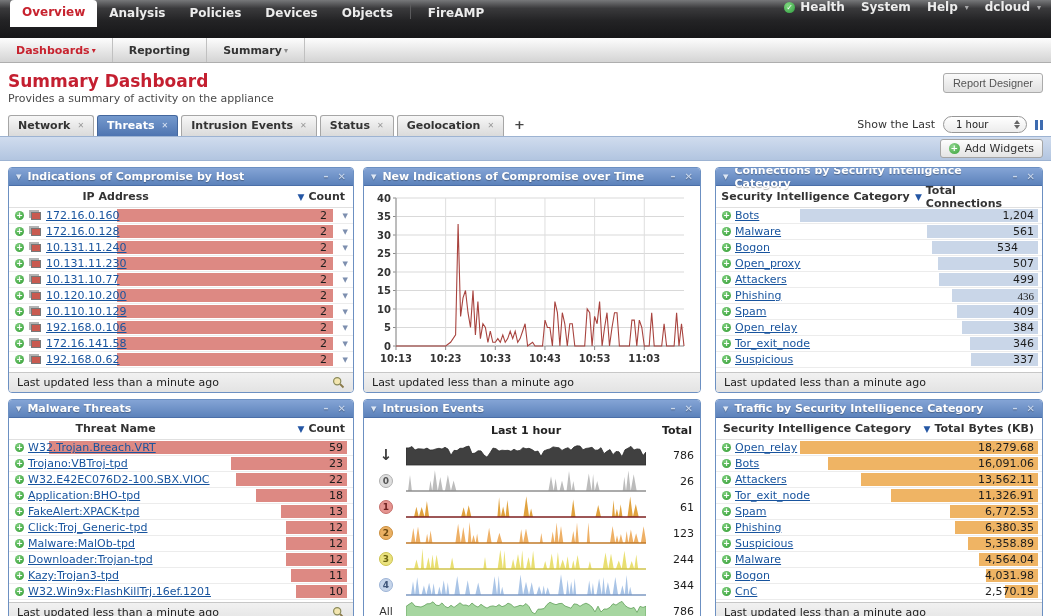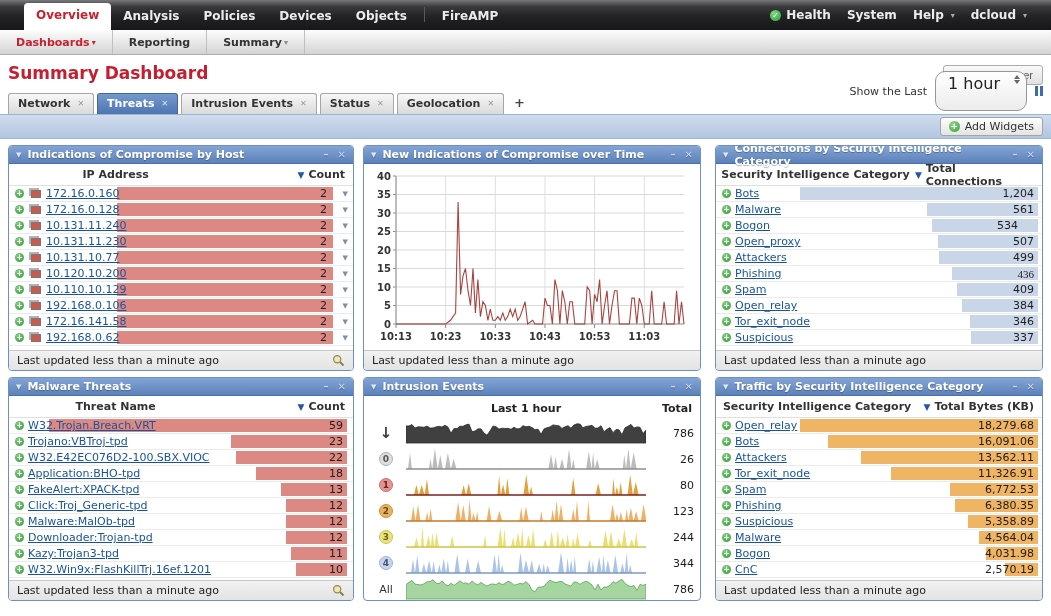--- a/index.html
+++ b/index.html
@@ -3,22 +3,22 @@
 <meta charset="utf-8">
 <style>
   * { box-sizing: border-box; }
   html,body { margin:0; padding:0; }
   body {
     width:1051px; height:616px; overflow:hidden; background:#fff;
     font-family:"DejaVu Sans","Liberation Sans",sans-serif; font-size:11px; color:#222;
   }
   
   .topnav{
-    height:30px; background:linear-gradient(180deg,#77787a 0%,#3a3a3c 22%,#232325 55%,#161618 100%);
-    display:flex; align-items:flex-end; padding:0 24px; position:relative;
+    height:38px; background:linear-gradient(180deg,#77787a 0%,#3a3a3c 22%,#232325 55%,#161618 100%);
+    display:flex; align-items:flex-start; padding:0 10px; position:relative;
   }
   .topnav .tnav-tab{
     color:#ececec; font-weight:bold; font-size:12px; padding:5px 12px 7px; cursor:default; white-space:nowrap;
   }
   .topnav .tnav-tab.active{ background:#fff; color:#c7232f; border-radius:4px 4px 0 0; padding-bottom:8px; }
   .topnav .tnav-sep{ width:1px; height:15px; background:#5a5a5c; margin:0 5px 8px; }
   .topnav-right{ margin-left:auto; display:flex; align-items:center; gap:16px; padding-bottom:8px; }
   .topnav-right .titem{ color:#ececec; font-weight:bold; font-size:12px; display:flex; align-items:center; gap:5px; white-space:nowrap; }
   .health-dot{ width:11px; height:11px; border-radius:50%; background:radial-gradient(circle at 35% 30%,#7fd77f,#2f9e3f); color:#fff; font-size:8px; line-height:11px; text-align:center; }
   .caret{ font-size:8px; color:#a9a9ab; margin-left:2px; }
@@ -48,21 +48,21 @@
     border-radius:3px 3px 0 0; font-weight:bold; color:#333; cursor:default; white-space:nowrap;
   }
   .dtab.active{ background:linear-gradient(#7499cd,#4f75b1); border-color:#44679d; color:#fff; }
   .dtab .tab-x{ font-size:8px; color:#9a9a9a; font-weight:bold; }
   .dtab.active .tab-x{ color:#d7e2f2; }
   .plus-tab{ padding:0 7px 4px; color:#444; font-size:13px; font-weight:bold; cursor:default; }
   .show-last{ margin-left:auto; display:flex; align-items:center; gap:8px; padding-bottom:3px; }
   .show-last .sl-label{ color:#333; font-size:11px; }
   .timesel{
     position:relative; border:1px solid #979797; border-radius:10px; background:linear-gradient(#fff,#ececec);
-    padding:2px 26px 17px 12px; font-size:16px; color:#222; min-width:84px; cursor:default;
+    padding:2px 26px 2px 12px; font-size:10px; color:#222; min-width:84px; cursor:default;
   }
   .stepper{ position:absolute; right:6px; top:3px; display:flex; flex-direction:column; gap:1px; }
   .stepper i{ width:0; height:0; border-left:3px solid transparent; border-right:3px solid transparent; display:block; }
   .stepper .up{ border-bottom:4px solid #666; }
   .stepper .dn{ border-top:4px solid #666; }
   .pause-ico{ display:flex; gap:2px; cursor:default; }
   .pause-ico i{ width:3px; height:10px; background:#3e6cb0; display:block; }
   
   .bluebar{
     height:25px; background:linear-gradient(#d0dcee,#b2c5e0); border-top:1px solid #9db3d2; border-bottom:1px solid #9db3d2;
@@ -164,20 +164,21 @@
       <span>Reporting</span>
     </span>
     <span class="snav-item">
       <span>Summary</span>
       <span class="caret">▾</span>
     </span>
   </div>
 
 <div class="pagehead">
   <div class="page-title">Summary Dashboard</div>
+  <div class="page-sub">Provides a summary of activity on the appliance</div>
   <button class="report-btn">Report Designer</button>
 </div>
 
 <div class="tabrow">
   <div id="dash-tabs" style="display:flex;align-items:flex-end;">
       <span class="dtab">
         <span>Network</span>
         <span class="tab-x">✕</span>
       </span>
       <span class="dtab active">
@@ -517,21 +518,21 @@
             <span class="itotal">26</span>
           </div>
           <div class="irow">
             <span class="icol">
               <span class="prio-badge" style="background: rgb(229, 148, 144); border-color: rgb(197, 112, 108); color: rgb(109, 34, 32);">1</span>
             </span>
             <span class="sparkbox"><svg width="240" height="24">
                 <path d="M8.0,22 L10.4,11.7 L12.8,22 Z M12.8,22 L15.7,12.0 L18.6,22 Z M18.6,22 L20.9,5.9 L23.1,22 Z M55.1,22 L57.6,12.2 L60.1,22 Z M60.1,22 L62.7,10.3 L65.4,22 Z M91.4,22 L93.1,2.2 L94.8,22 Z M94.8,22 L97.1,11.4 L99.5,22 Z M99.5,22 L101.4,5.1 L103.4,22 Z M117.4,22 L120.3,1.2 L123.1,22 Z M123.1,22 L125.1,13.6 L127.0,22 Z M165.0,22 L167.2,4.6 L169.5,22 Z M189.5,22 L192.2,10.0 L195.0,22 Z M206.0,22 L207.5,4.9 L209.0,22 Z M209.0,22 L210.9,13.8 L212.8,22 Z M212.8,22 L214.7,9.3 L216.5,22 Z M221.5,22 L224.2,1.5 L226.9,22 Z M226.9,22 L229.8,8.9 L232.7,22 Z " fill="#e0a23e"></path>
                 <line x1="0" y1="22" x2="240" y2="22" stroke="#7c1f1f" stroke-width="1.4"></line>
               </svg></span>
-            <span class="itotal">80</span>
+            <span class="itotal">61</span>
           </div>
           <div class="irow">
             <span class="icol">
               <span class="prio-badge" style="background: rgb(234, 176, 99); border-color: rgb(203, 143, 62); color: rgb(109, 74, 18);">2</span>
             </span>
             <span class="sparkbox"><svg width="240" height="24">
                 <path d="M5.0,22 L7.3,7.1 L9.5,22 Z M9.5,22 L12.0,5.6 L14.5,22 Z M19.5,22 L21.1,12.7 L22.8,22 Z M22.8,22 L24.6,9.6 L26.4,22 Z M49.4,22 L52.1,2.7 L54.8,22 Z M54.8,22 L57.3,5.9 L59.8,22 Z M61.8,22 L63.6,1.1 L65.5,22 Z M65.5,22 L67.5,13.9 L69.6,22 Z M69.6,22 L71.1,12.4 L72.6,22 Z M80.6,22 L83.1,6.8 L85.6,22 Z M90.6,22 L93.4,11.7 L96.3,22 Z M113.3,22 L115.2,8.2 L117.1,22 Z M117.1,22 L120.0,7.6 L122.8,22 Z M133.8,22 L135.3,12.0 L136.9,22 Z M144.9,22 L146.7,10.6 L148.6,22 Z M148.6,22 L150.6,1.5 L152.6,22 Z M152.6,22 L155.0,5.0 L157.3,22 Z M165.3,22 L167.3,10.0 L169.2,22 Z M169.2,22 L171.0,1.4 L172.8,22 Z M180.8,22 L182.4,1.6 L184.0,22 Z M204.0,22 L206.6,5.0 L209.3,22 Z M209.3,22 L211.0,14.3 L212.8,22 Z M212.8,22 L214.9,13.1 L217.1,22 Z M219.1,22 L220.7,10.1 L222.3,22 Z M222.3,22 L224.9,8.6 L227.5,22 Z M227.5,22 L230.1,12.2 L232.8,22 Z M234.8,22 L237.6,5.3 L240.4,22 Z " fill="#eeb066"></path>
                 <line x1="0" y1="22" x2="240" y2="22" stroke="#c07a28" stroke-width="1.4"></line>
               </svg></span>
             <span class="itotal">123</span>

